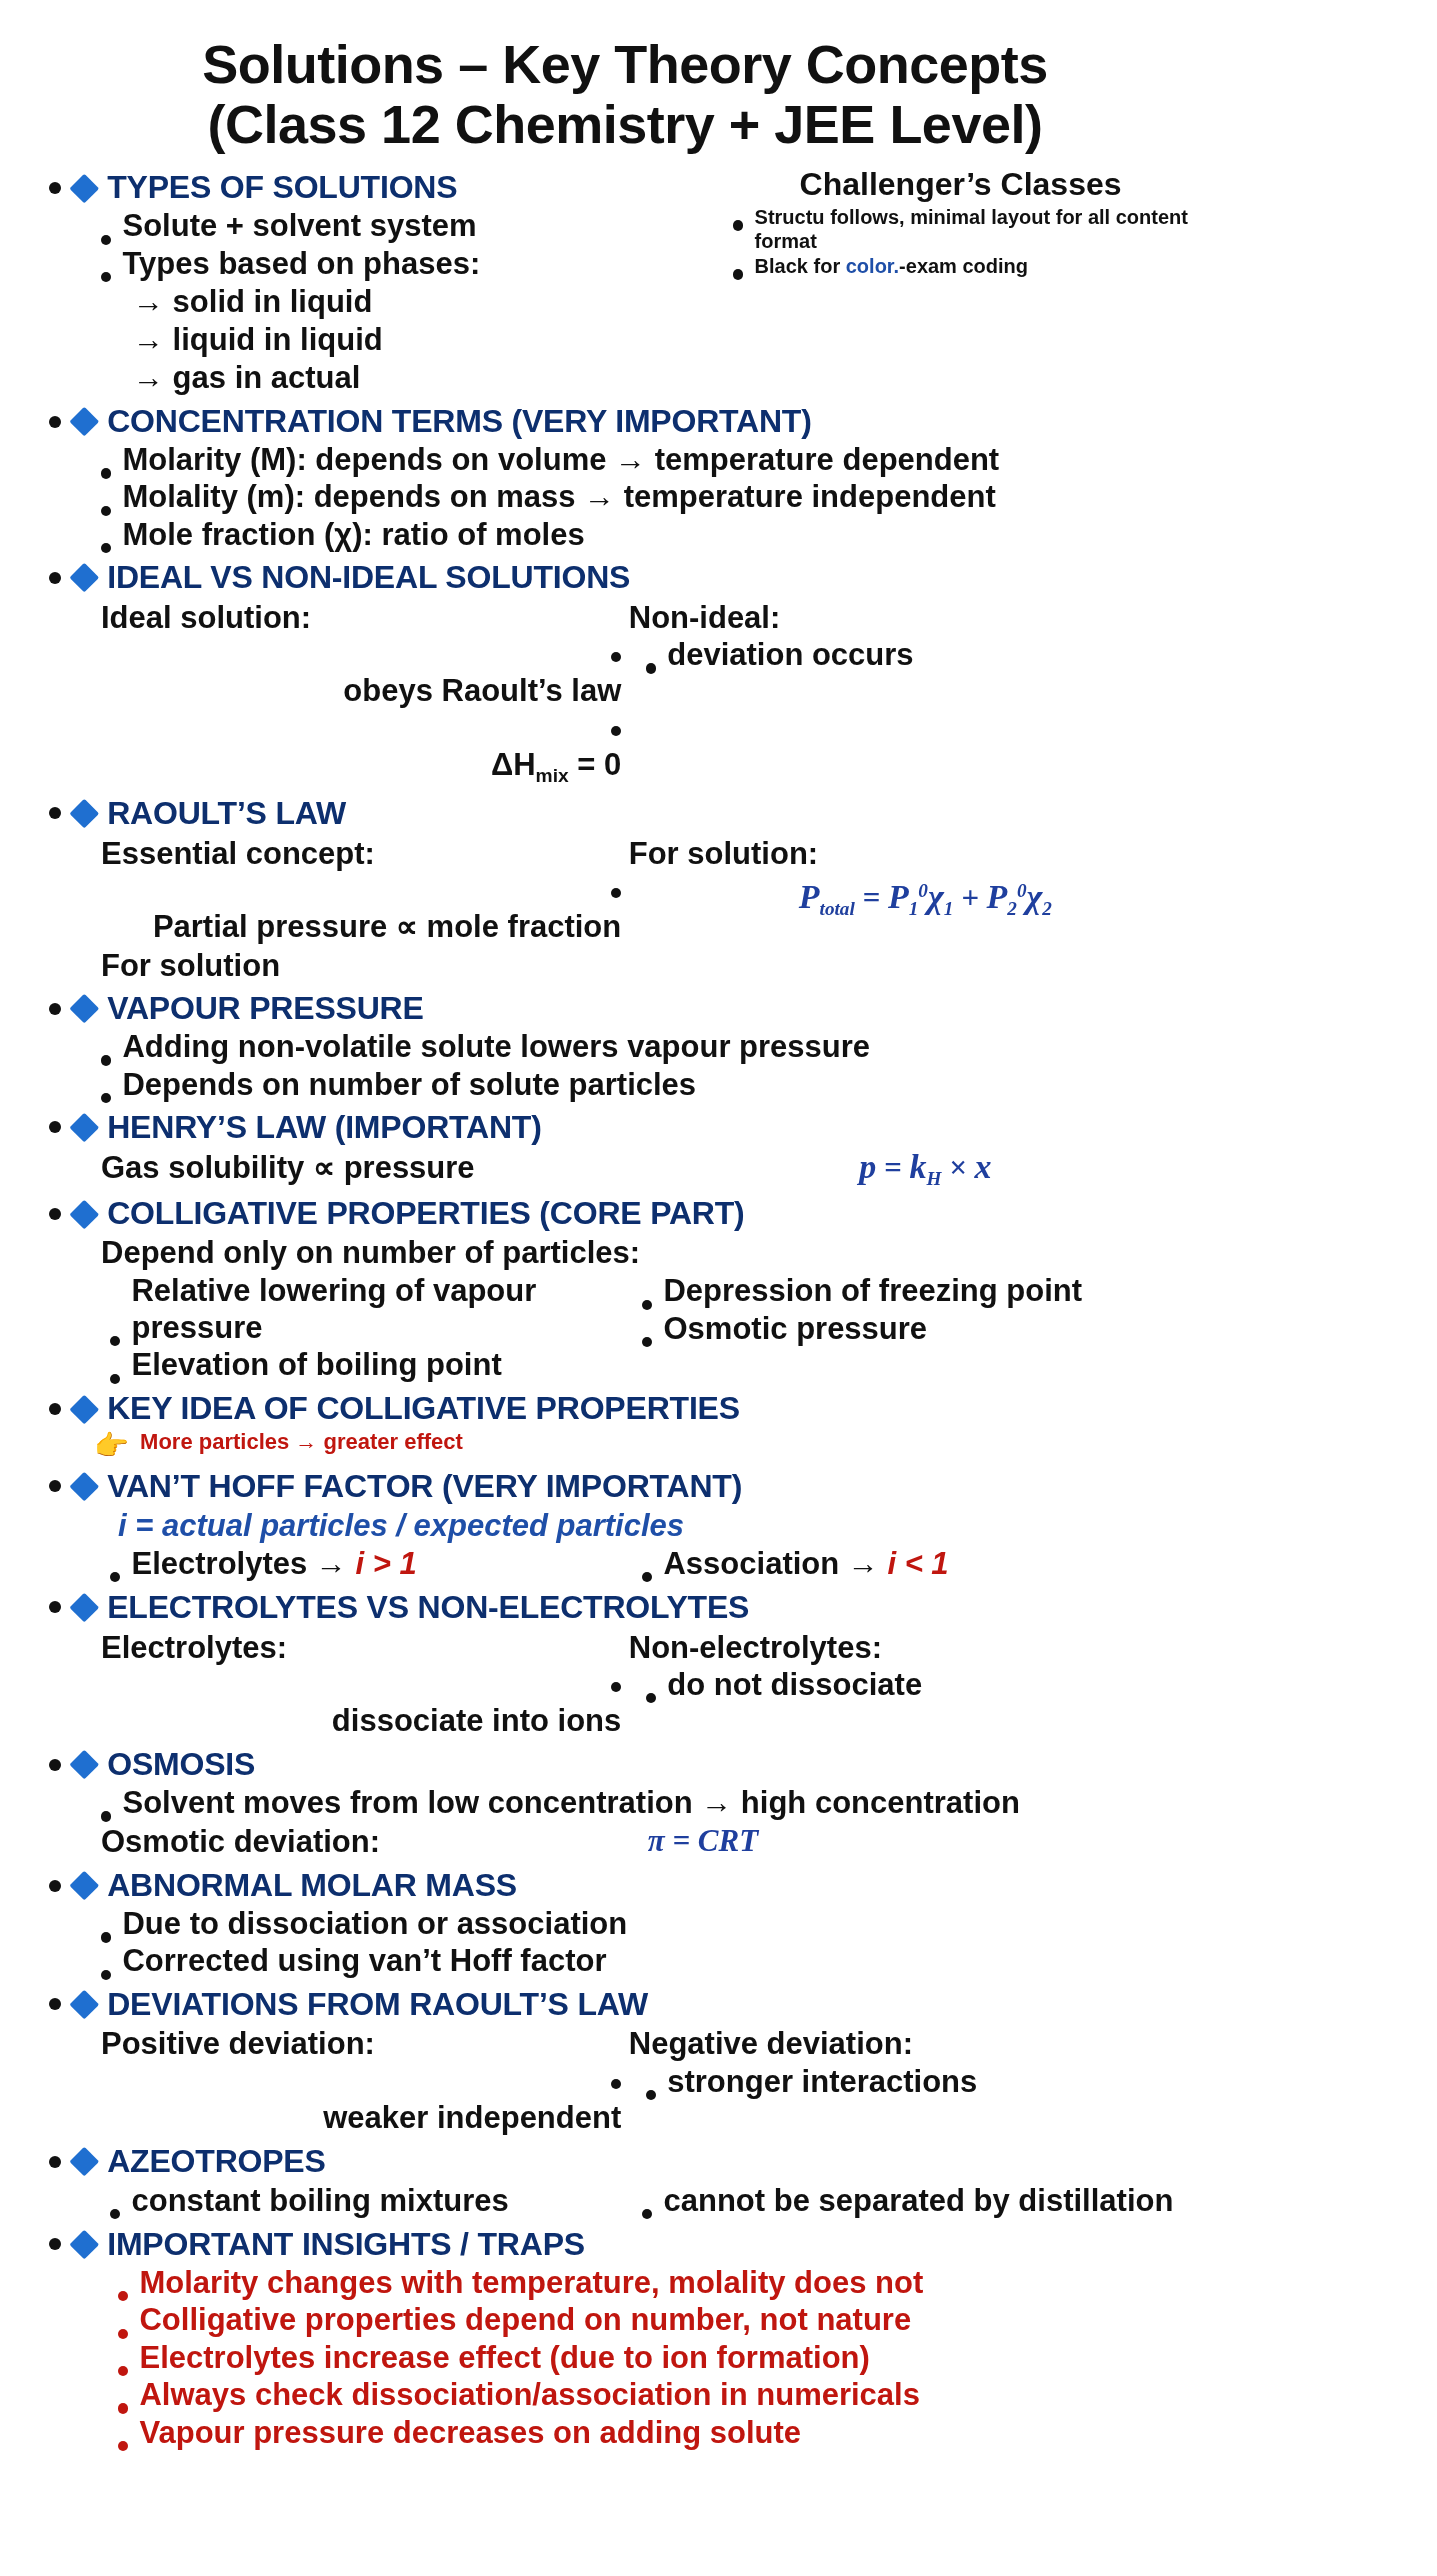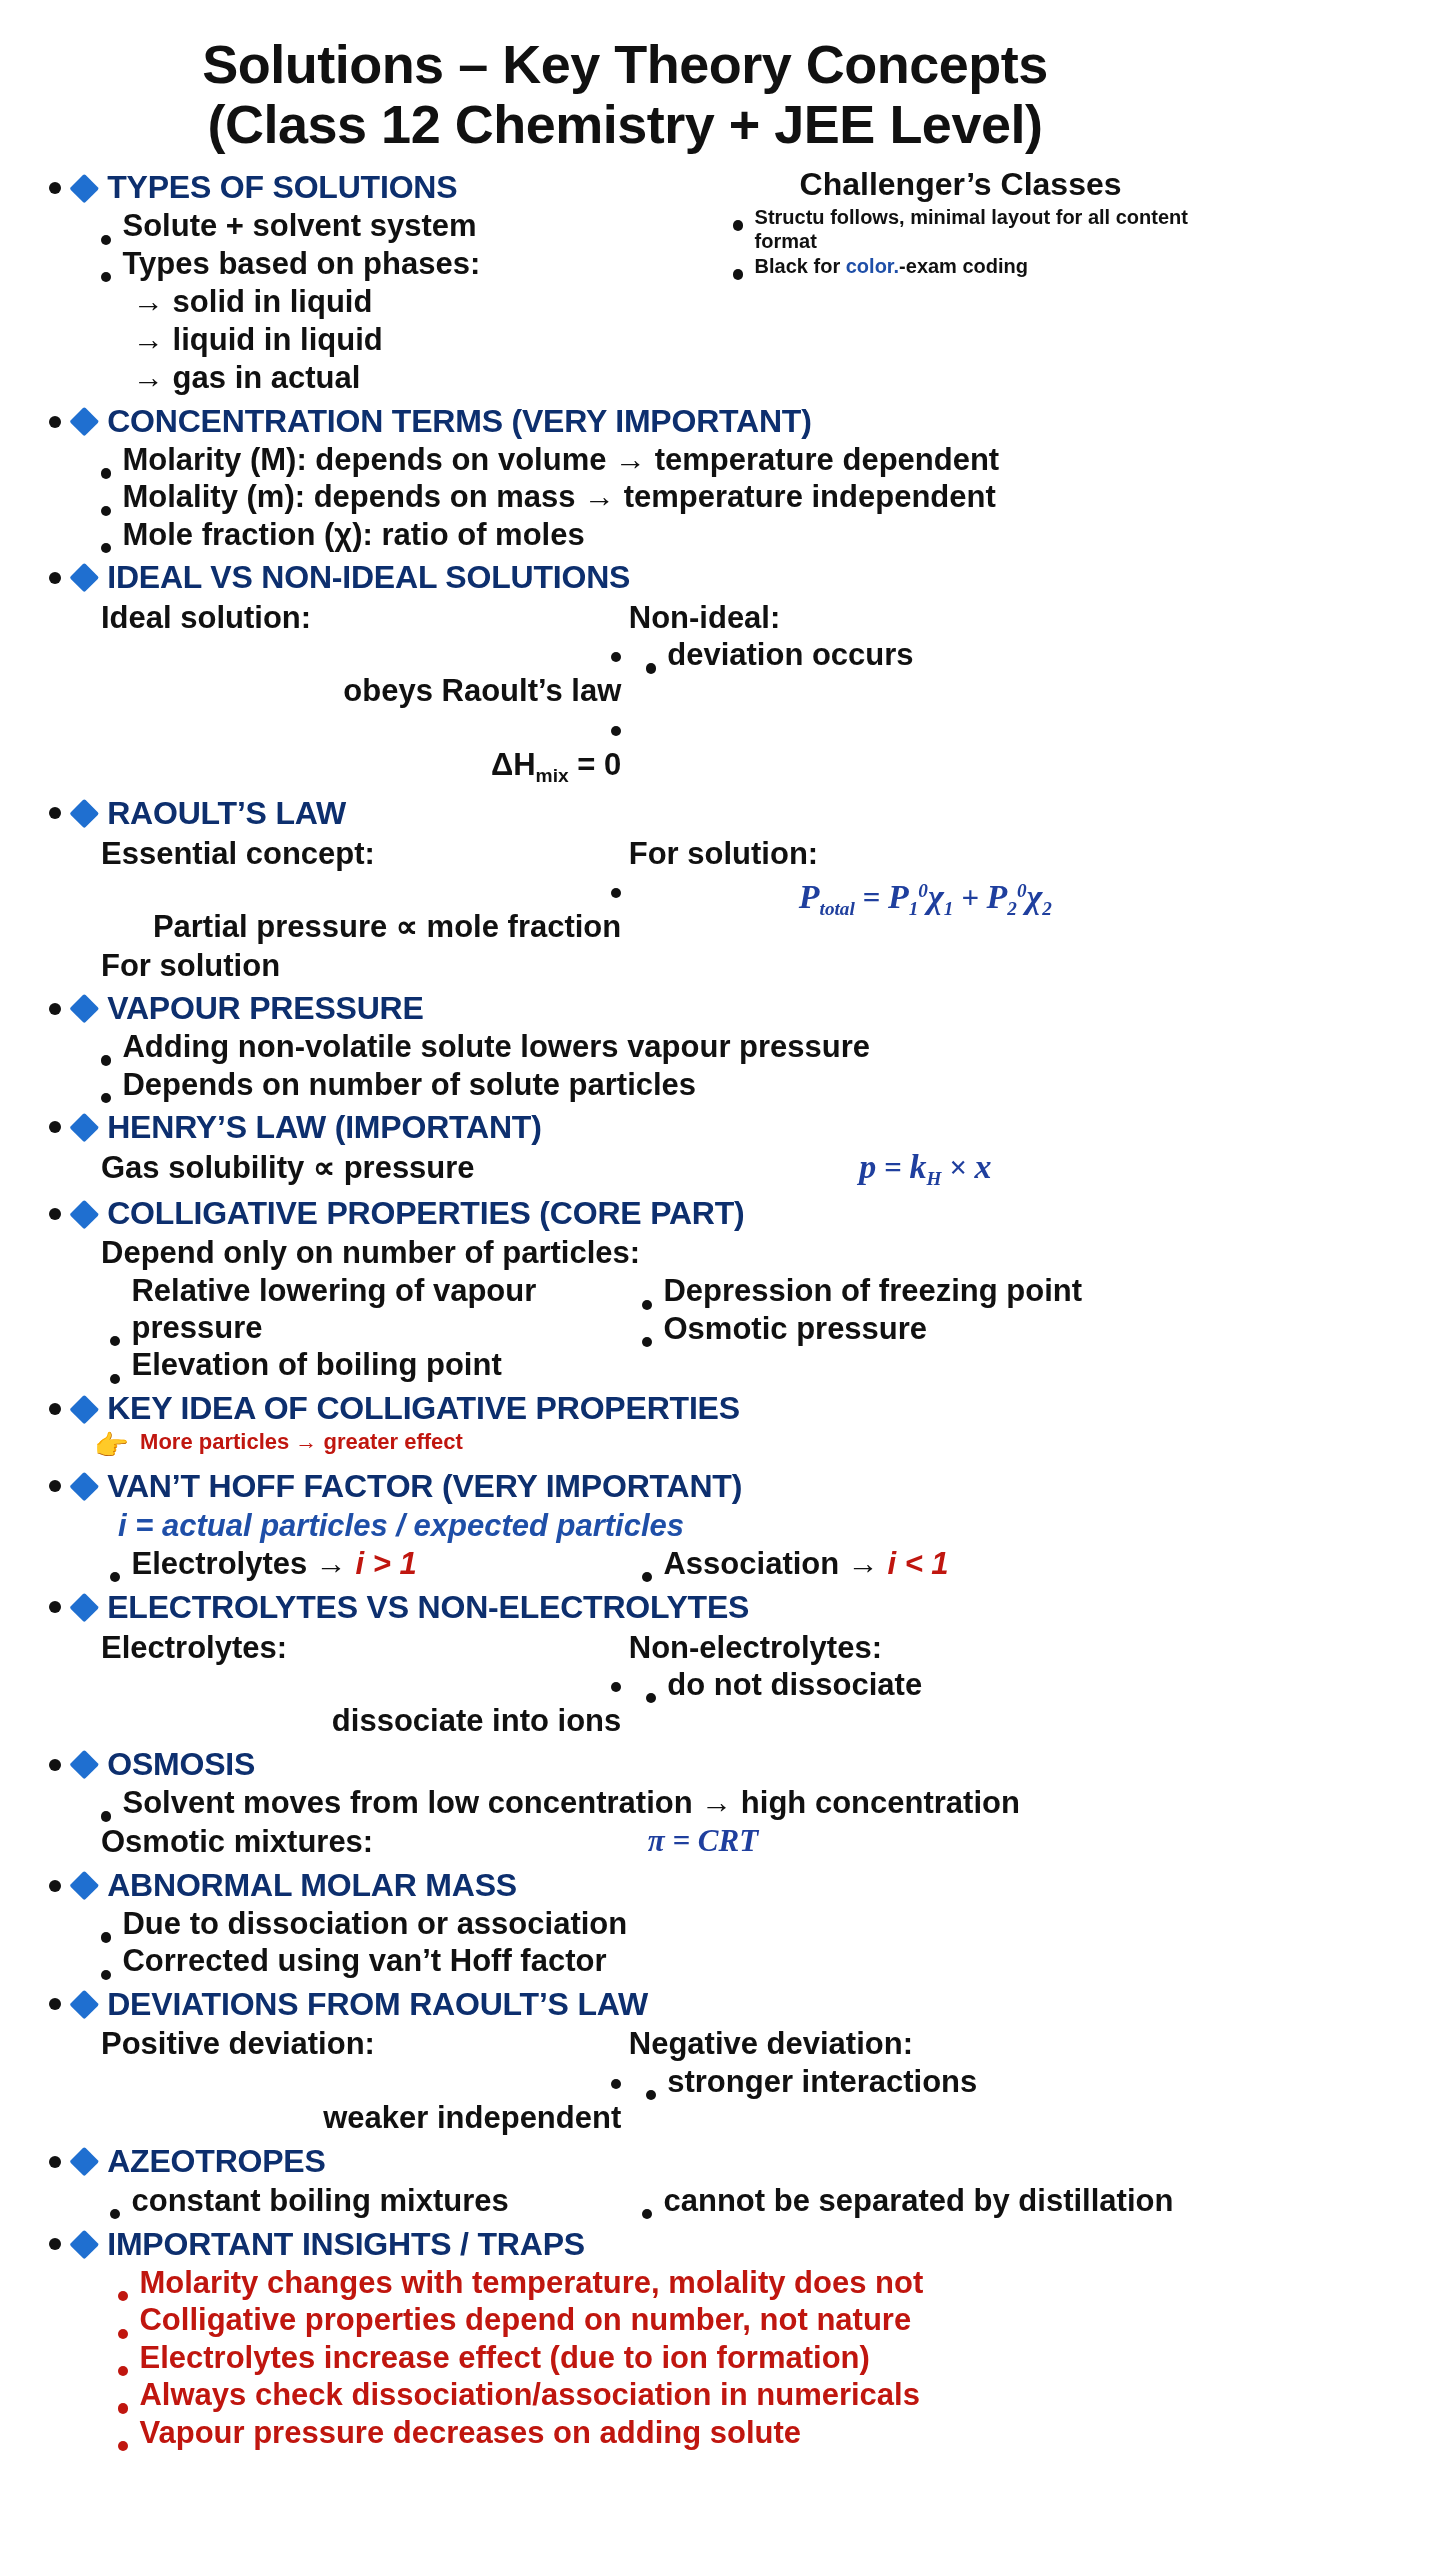--- a/index.html
+++ b/index.html
@@ -341,21 +341,21 @@
       <span class="bullet-dot"></span>
       <span class="diamond"></span>
       <span class="head-text">OSMOSIS</span>
     </div>
     <div class="sub">
       <span class="dot"></span>
       <span class="txt">Solvent moves from low concentration → high concentration</span>
     </div>
     <div class="twocol">
       <div>
-        <div class="plain">Osmotic mixtures:</div>
+        <div class="plain">Osmotic deviation:</div>
       </div>
       <div class="col-right">
         <div class="formula" style="padding-left:19px">π = CRT</div>
       </div>
     </div>
   </div>
 
   <div class="sec">
     <div class="head-row">
       <span class="bullet-dot"></span>

